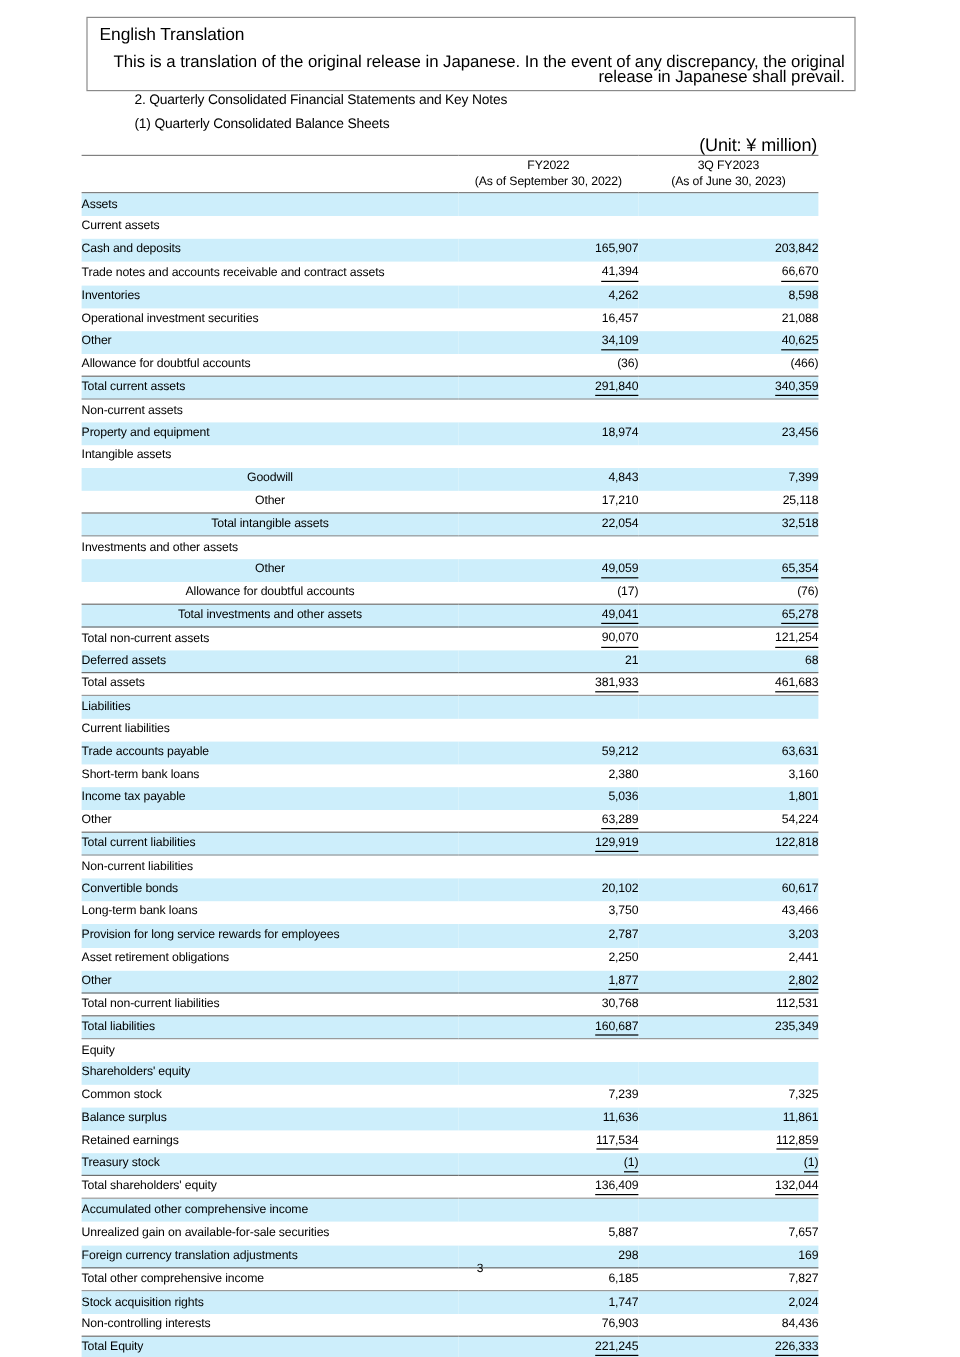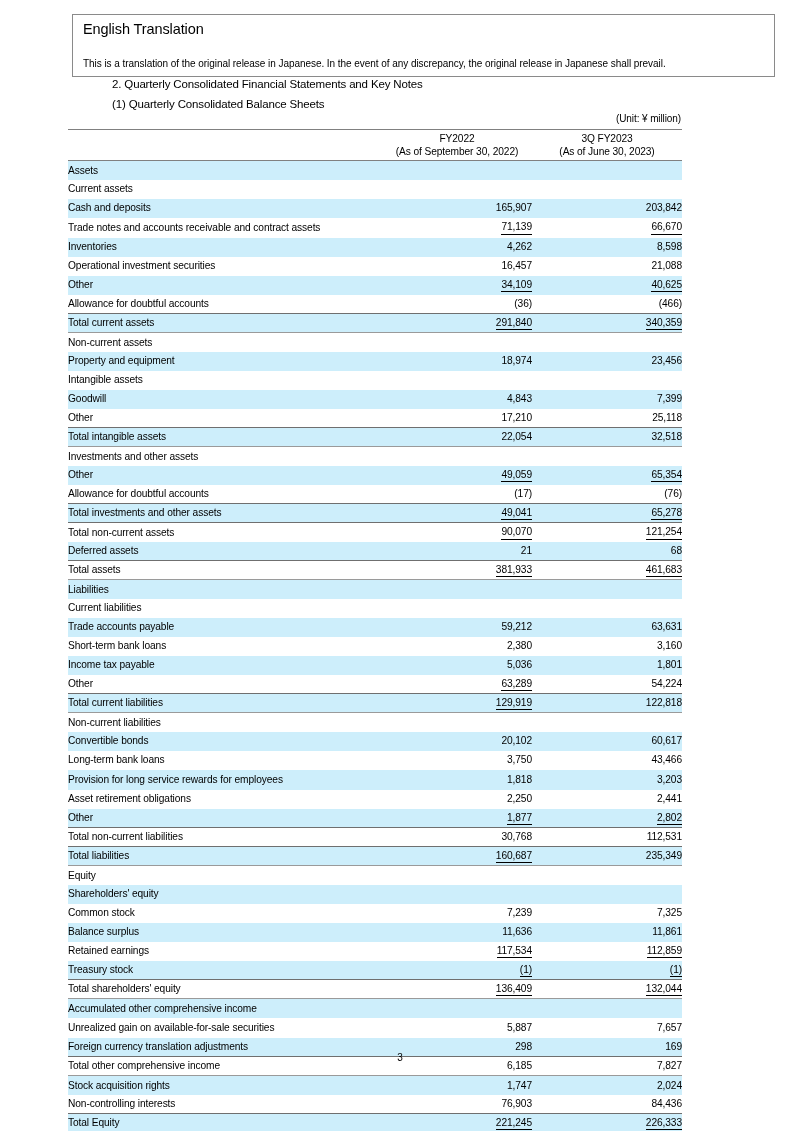--- a/index.html
+++ b/index.html
@@ -14,36 +14,37 @@
     color: #000000;
     position: relative;
     overflow: hidden;
   }
 
   
   #notice-box {
     position: absolute;
     left: 72px;
     top: 14px;
-    width: 703px;
+    width: 641px;
     border: 1px solid #8a8a8a;
     box-sizing: border-box;
     padding: 5px 8px 6px 10px;
     background: #ffffff;
   }
   #notice-title {
     font-size: 14.5px;
     line-height: 19px;
     letter-spacing: -0.1px;
   }
   #notice-sub {
-    font-size: 10px;
+    font-size: 14px;
     line-height: 12px;
-    margin-top: 19px;
+    margin-top: 6px;
     letter-spacing: -0.05px;
+    text-align: right;
   }
 
   
   #heading-block {
     position: absolute;
     left: 68px;
     top: 74px;
     width: 660px;
     margin-left: 44px;
   }
@@ -51,21 +52,21 @@
     font-size: 11.5px;
     line-height: 20px;
     letter-spacing: -0.15px;
   }
 
   
   #unit-note {
     position: absolute;
     right: 119px;
     top: 113px;
-    font-size: 10px;
+    font-size: 15px;
     letter-spacing: -0.1px;
   }
 
   
   #bs-table {
     position: absolute;
     left: 68px;
     top: 129px;
     width: 614px;
     border-collapse: collapse;
@@ -112,21 +113,21 @@
   tr.r2 { height: 20px; }
 
   
   tr.sh > td { background: #cdeefb; }
 
   
   .i0 { padding-left: 6px; }
   .i1 { padding-left: 21px; }
   .i2 { padding-left: 38px; }
   .i2b { padding-left: 42px; }
-  .i3 { padding-left: 55px; }
+  .i3 { padding-left: 55px; text-align: center; }
 
   
   .rule-top > td { border-top: 1px solid #6f6f6f; }
   .rule-bot > td { border-bottom: 1px solid #9a9a9a; }
 
   
   .u { border-bottom: 1px solid #000000; display: inline-block; padding-bottom: 0px; }
 
   
   #page-num {
@@ -183,21 +184,21 @@
         <td class="val"></td>
         <td class="val"></td>
       </tr>
       <tr class="r sh">
         <td class="lbl i2">Cash and deposits</td>
         <td class="val"><span>165,907</span></td>
         <td class="val"><span>203,842</span></td>
       </tr>
       <tr class="r2">
         <td class="lbl i2">Trade notes and accounts receivable and contract assets</td>
-        <td class="val"><span class="u">71,139</span></td>
+        <td class="val"><span class="u">41,394</span></td>
         <td class="val"><span class="u">66,670</span></td>
       </tr>
       <tr class="r sh">
         <td class="lbl i2">Inventories</td>
         <td class="val"><span>4,262</span></td>
         <td class="val"><span>8,598</span></td>
       </tr>
       <tr class="r">
         <td class="lbl i2">Operational investment securities</td>
         <td class="val"><span>16,457</span></td>
@@ -328,21 +329,21 @@
         <td class="val"><span>20,102</span></td>
         <td class="val"><span>60,617</span></td>
       </tr>
       <tr class="r">
         <td class="lbl i2">Long-term bank loans</td>
         <td class="val"><span>3,750</span></td>
         <td class="val"><span>43,466</span></td>
       </tr>
       <tr class="r2 sh">
         <td class="lbl i2">Provision for long service rewards for employees</td>
-        <td class="val"><span>1,818</span></td>
+        <td class="val"><span>2,787</span></td>
         <td class="val"><span>3,203</span></td>
       </tr>
       <tr class="r">
         <td class="lbl i2">Asset retirement obligations</td>
         <td class="val"><span>2,250</span></td>
         <td class="val"><span>2,441</span></td>
       </tr>
       <tr class="r sh">
         <td class="lbl i2">Other</td>
         <td class="val"><span class="u">1,877</span></td>

